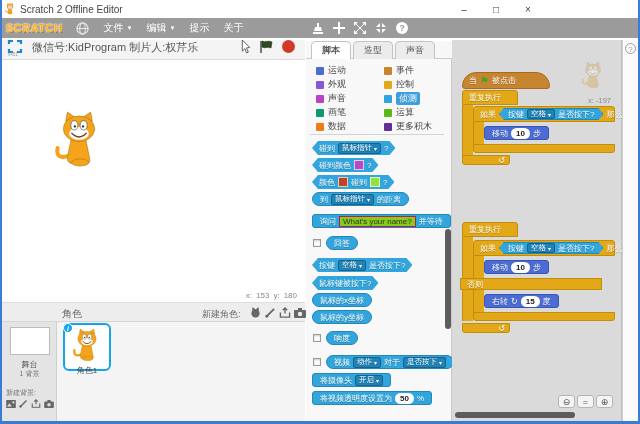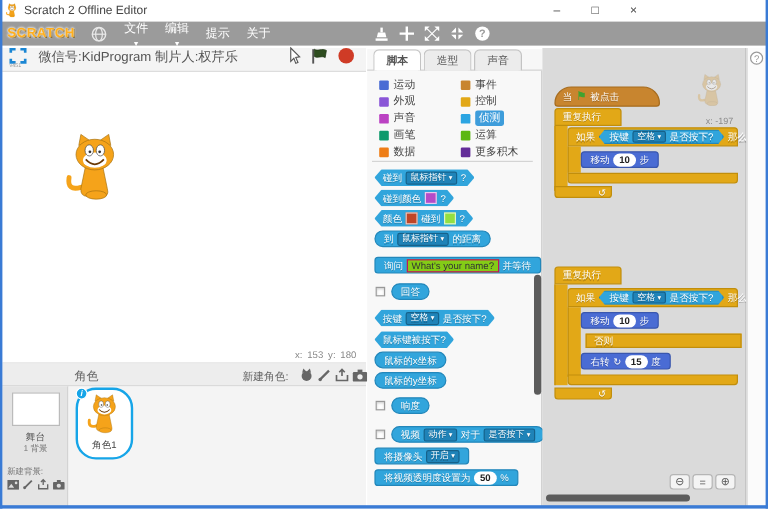--- a/index.html
+++ b/index.html
@@ -14,39 +14,39 @@
   #titlebar { position:absolute; left:0; top:0; width:546px; height:18px; background:#fff;
               display:flex; align-items:center; padding-left:4px; gap:4px; }
   #titlebar .t { font-size:10px; color:#444; }
   .wbtns { position:absolute; right:2px; top:0; height:18px; display:flex; }
   .wbtn { width:32px; height:18px; display:flex; align-items:center; justify-content:center;
           font-size:10px; color:#444; }
   #menubar { position:absolute; left:0; top:18px; width:640px; height:20px; background:#9b9b9b;
              display:flex; align-items:center; gap:14px; padding-left:6px; }
   #logo { color:#ffaf1e; font-weight:bold; font-size:11px; letter-spacing:.5px;
           text-shadow:0 0 2px #fff,0 0 2px #fff,1px 1px 0 #7a5200; }
-  .menu-item { color:#fff; font-size:10px; display:flex; gap:3px; align-items:center;flex-direction:column; }
+  .menu-item { color:#fff; font-size:10px; display:flex; gap:3px; align-items:center; }
   .tb-icons { position:absolute; left:312px; top:18px; height:20px; display:flex; gap:9px; align-items:center; }
   .tb-icons svg { display:block; }
 
   
   #stage-header { left:2px; top:40px; width:303px; height:20px; background:#f4f4f4;
                   border-bottom:1px solid #ddd; display:flex; align-items:flex-start; }
   #stage-title { font-size:11px; color:#555; margin-left:10px; }
   #stage { left:2px; top:60px; width:303px; height:230px; background:#fff; }
   #coordrow { left:2px; top:290px; width:303px; height:13px; background:#fff; border-bottom:1px solid #ddd; }
   .coords { position:absolute; right:8px; top:1px; font-size:8px; color:#888; display:flex; gap:4px; }
 
   
   #sprites-header { left:2px; top:303px; width:303px; height:19px; background:#ededed;
                     border-bottom:1px solid #d5d5d5; }
   #sprites-left { left:2px; top:322px; width:55px; height:100px; background:#e4e4e4; border-right:1px solid #cfcfcf; }
   #sprites-list { left:57px; top:322px; width:248px; height:100px; background:#f4f4f4; }
-  .sprite-thumb { position:absolute; left:6px; top:1px; width:48px; height:60px; background:#fff;
-                  border:2px solid #16a5e8; border-radius:17px; text-align:center; }
+  .sprite-thumb { position:absolute; left:6px; top:1px; width:48px; height:48px; background:#fff;
+                  border:2px solid #16a5e8; border-radius:6px; text-align:center; }
   .stage-thumb { position:absolute; left:8px; top:5px; width:40px; height:28px; background:#fff; border:1px solid #bbb; }
   .tiny { font-size:7px; color:#777; }
   .info-badge { position:absolute; left:-2px; top:-2px; width:10px; height:10px; background:#16a5e8;
                 color:#fff; border-radius:50%; font-size:7px; font-style:italic; font-weight:bold;
                 line-height:10px; text-align:center; border:1px solid #fff; }
 
   
   #tabs { left:306px; top:41px; width:146px; height:18px; background:#f7f7f7; display:flex;
           gap:2px; padding-left:5px; border-bottom:1px solid #ccc; }
   .tab { height:18px; padding:2px 10px 0; font-size:9px; color:#555; border:1px solid #c3c3c3;
@@ -460,21 +460,21 @@
       <span>是否按下?</span>
     </span>
     <span>那么</span>
   </div>
   <div class="arm" style="left:21px;top:216px;height:58px"></div>
   <div class="blk motion stk" style="left:32px;top:220px">
     <span>移动</span>
     <span class="pill">10</span>
     <span>步</span>
   </div>
-  <div class="bar gold" style="left:36px;top:238px;width:130px;height:12px">
+  <div class="bar gold" style="left:8px;top:238px;width:142px;height:12px">
     <span>否则</span>
   </div>
   <div class="blk motion stk" style="left:32px;top:254px">
     <span>右转</span>
     <span>↻</span>
     <span class="pill">15</span>
     <span>度</span>
   </div>
   <div class="bar gold" style="left:21px;top:272px;width:142px;height:9px;border-radius:0 0 3px 3px"></div>
   <div class="bar gold" style="left:10px;top:283px;width:48px;height:10px;border-radius:0 0 3px 3px;padding:0 4px">

